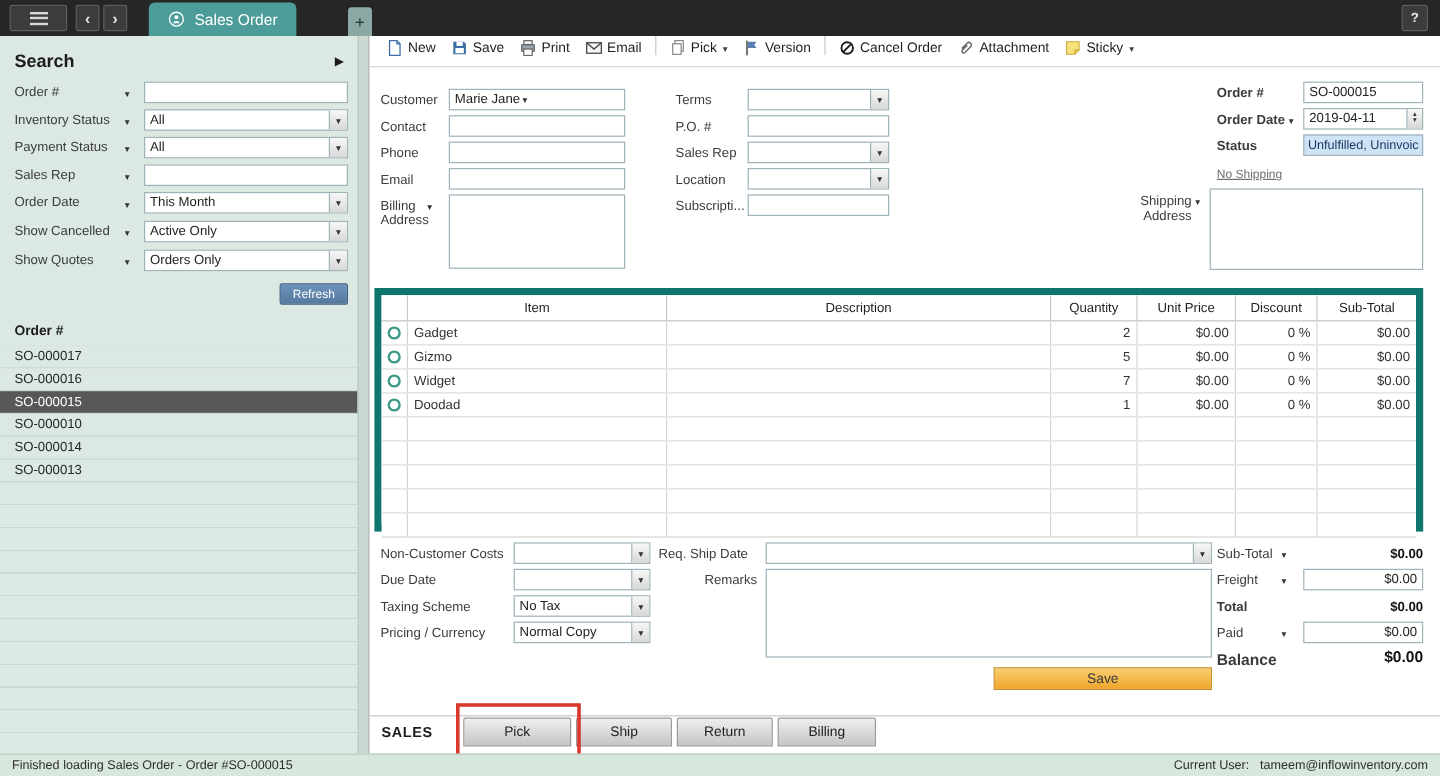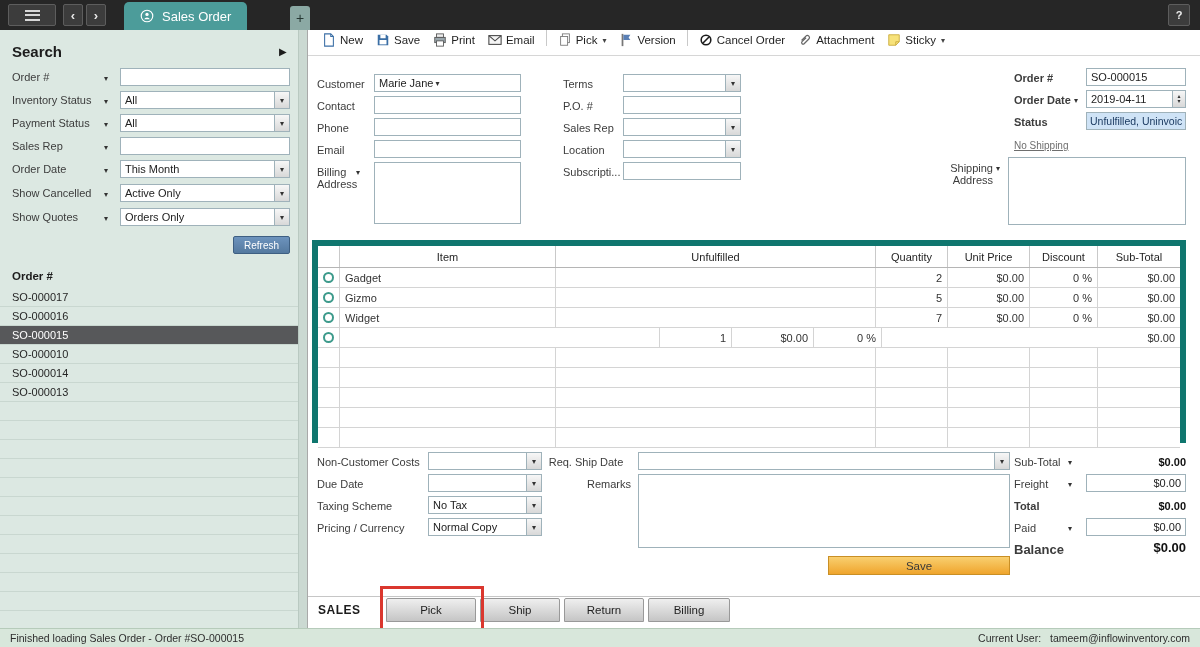--- a/index.html
+++ b/index.html
@@ -294,21 +294,21 @@
     <div class="statusbox" style="left:778px;top:82px;width:100px">Unfulfilled, Uninvoic</div>
     <span class="link" style="left:706px;top:110px">No Shipping</span>
     <span class="s-label" style="left:627px;top:132px;width:58px;line-height:12px;white-space:normal;text-align:right">Shipping Address</span>
     <span class="lcaret" style="left:688px;top:134px">▾</span>
     <div class="boxarea" style="left:700px;top:127px;width:178px;height:68px"></div>
 
     <div class="grid">
       <div class="g-head">
         <div class="c0"></div>
         <div class="c1">Item</div>
-        <div class="c2">Unfulfilled</div>
+        <div class="c2">Description</div>
         <div class="c3">Quantity</div>
         <div class="c4">Unit Price</div>
         <div class="c5">Discount</div>
         <div class="c6">Sub-Total</div>
       </div>
 
       <div class="g-row">
         <div class="c0">
             <span class="rowdot"></span>
           </div>
@@ -338,20 +338,21 @@
         <div class="c2"></div>
         <div class="c3 cell-num">7</div>
         <div class="c4 cell-num">$0.00</div>
         <div class="c5 cell-num">0 %</div>
         <div class="c6 cell-num">$0.00</div>
       </div>
       <div class="g-row">
         <div class="c0">
             <span class="rowdot"></span>
           </div>
+        <div class="c1">Doodad</div>
         <div class="c2"></div>
         <div class="c3 cell-num">1</div>
         <div class="c4 cell-num">$0.00</div>
         <div class="c5 cell-num">0 %</div>
         <div class="c6 cell-num">$0.00</div>
       </div>
 
       <div class="g-row">
           <div class="c0"></div>
           <div class="c1"></div>

